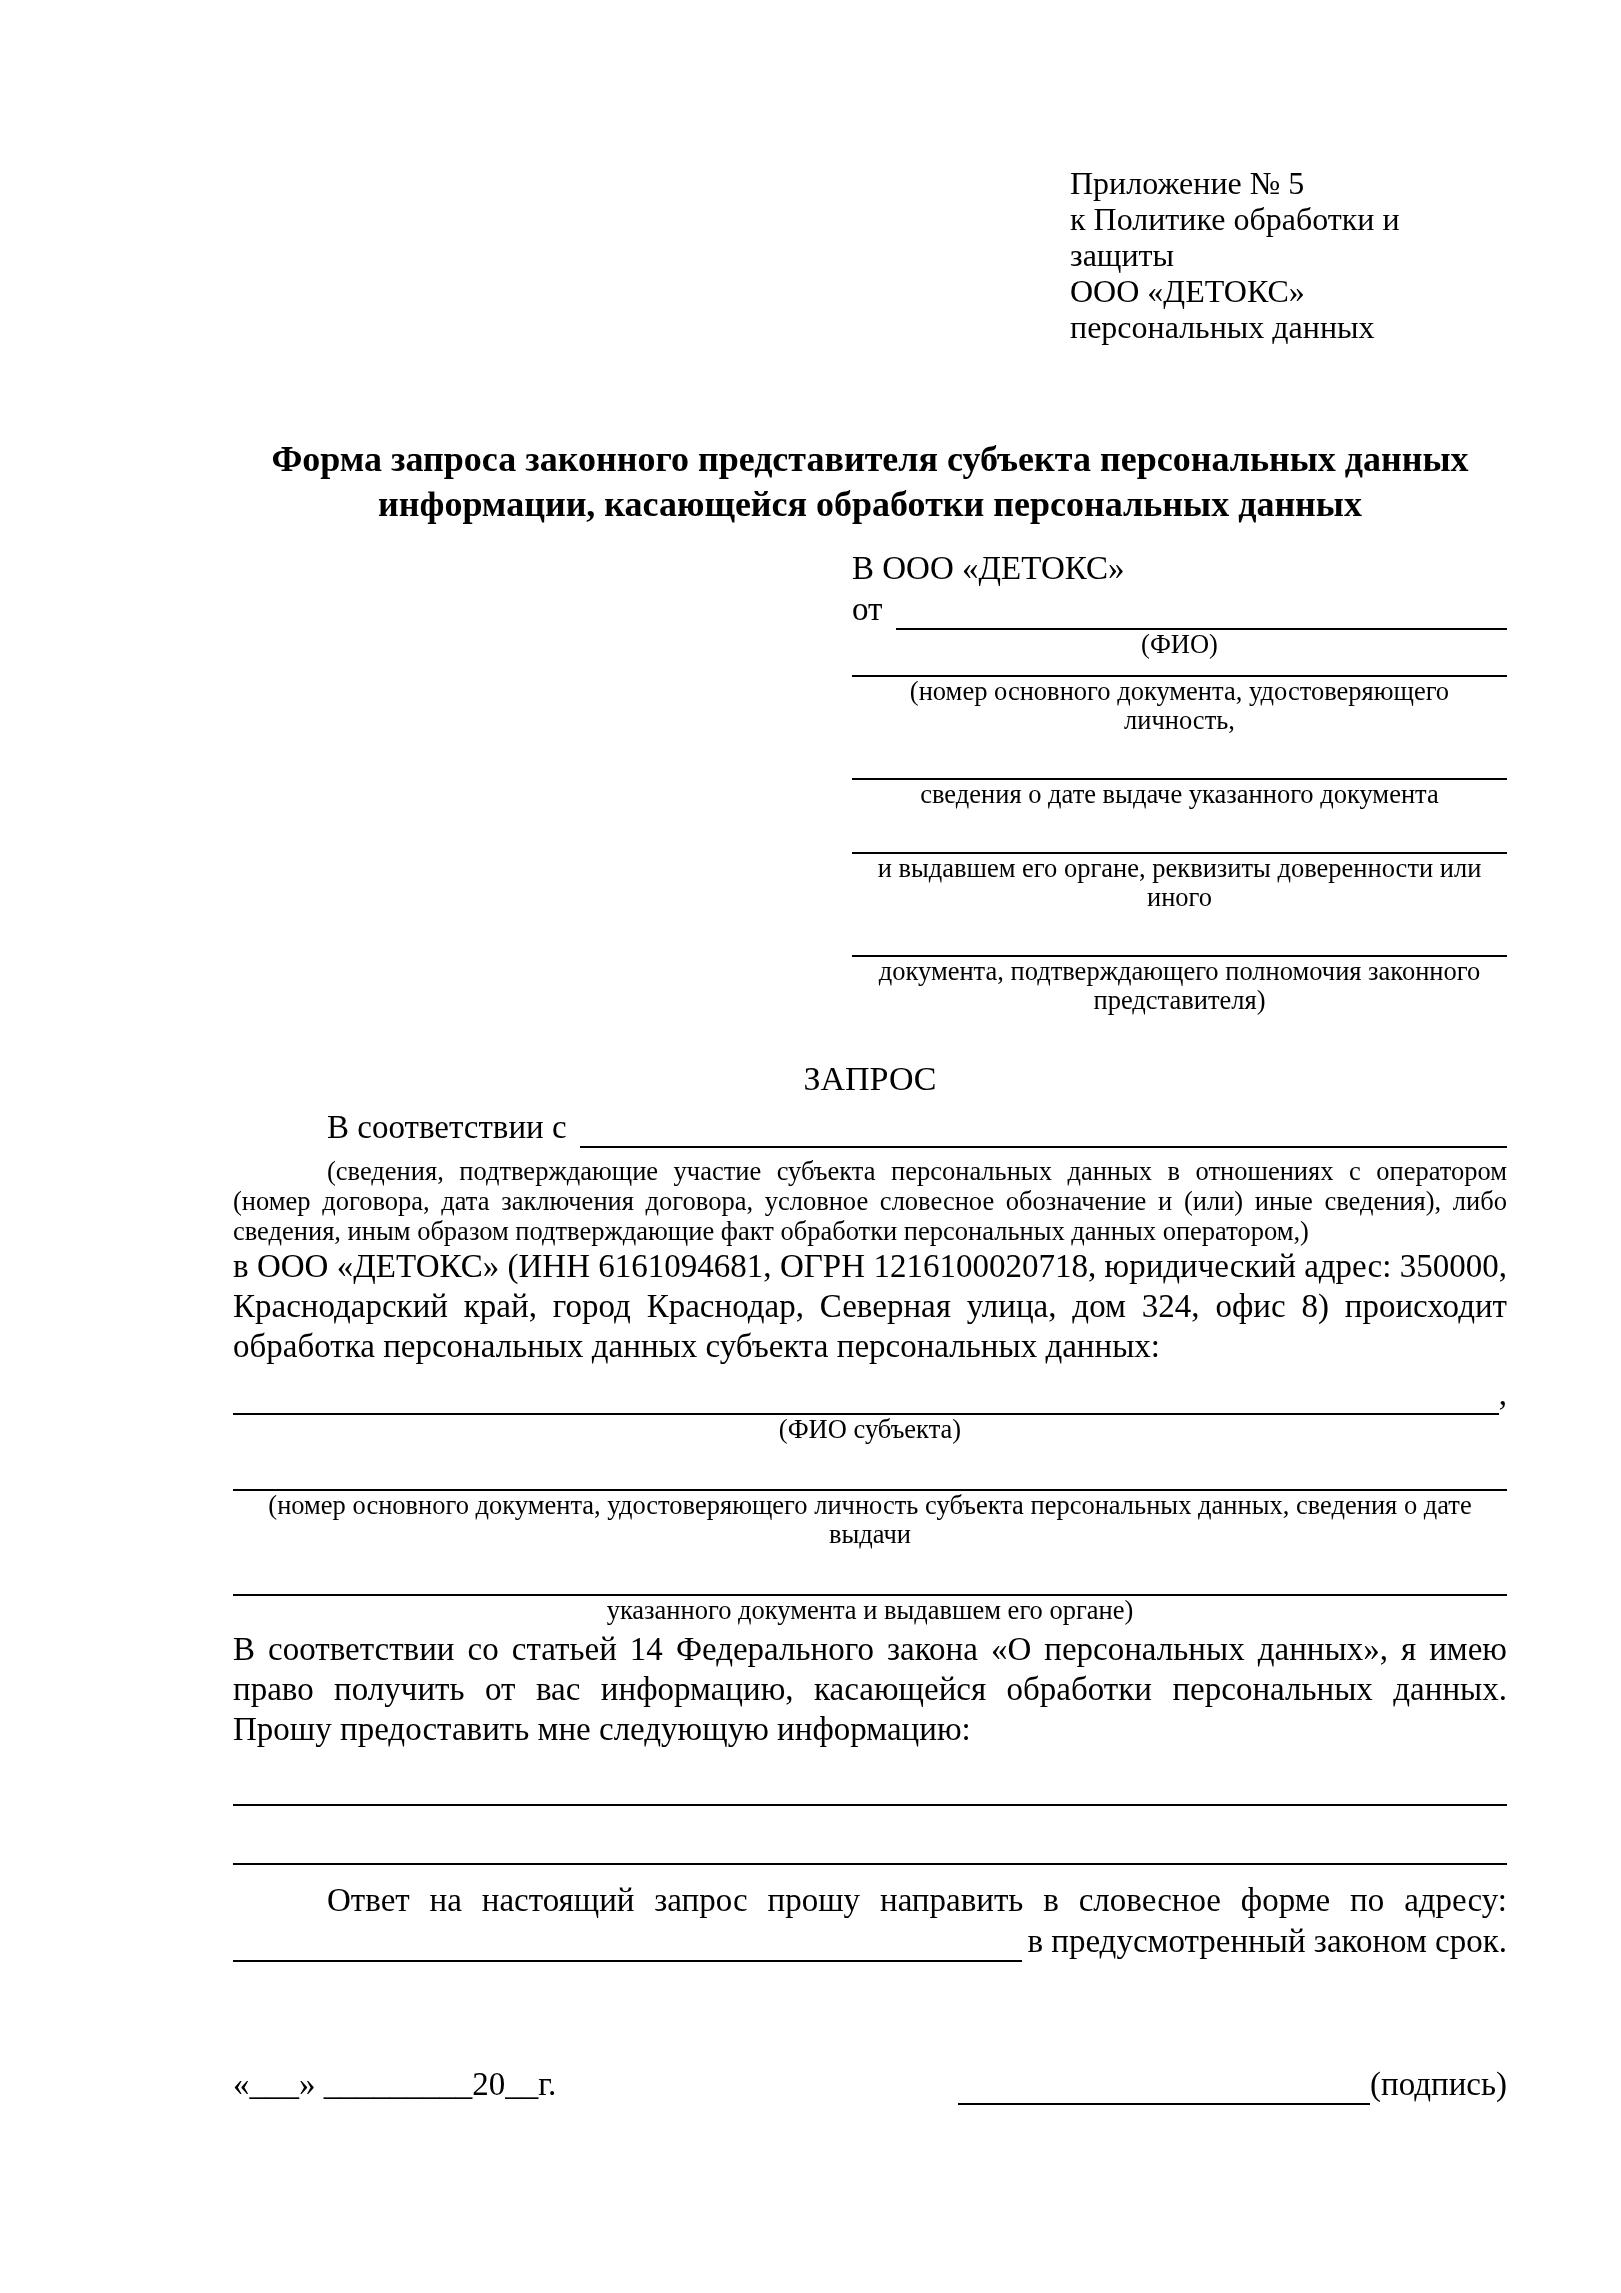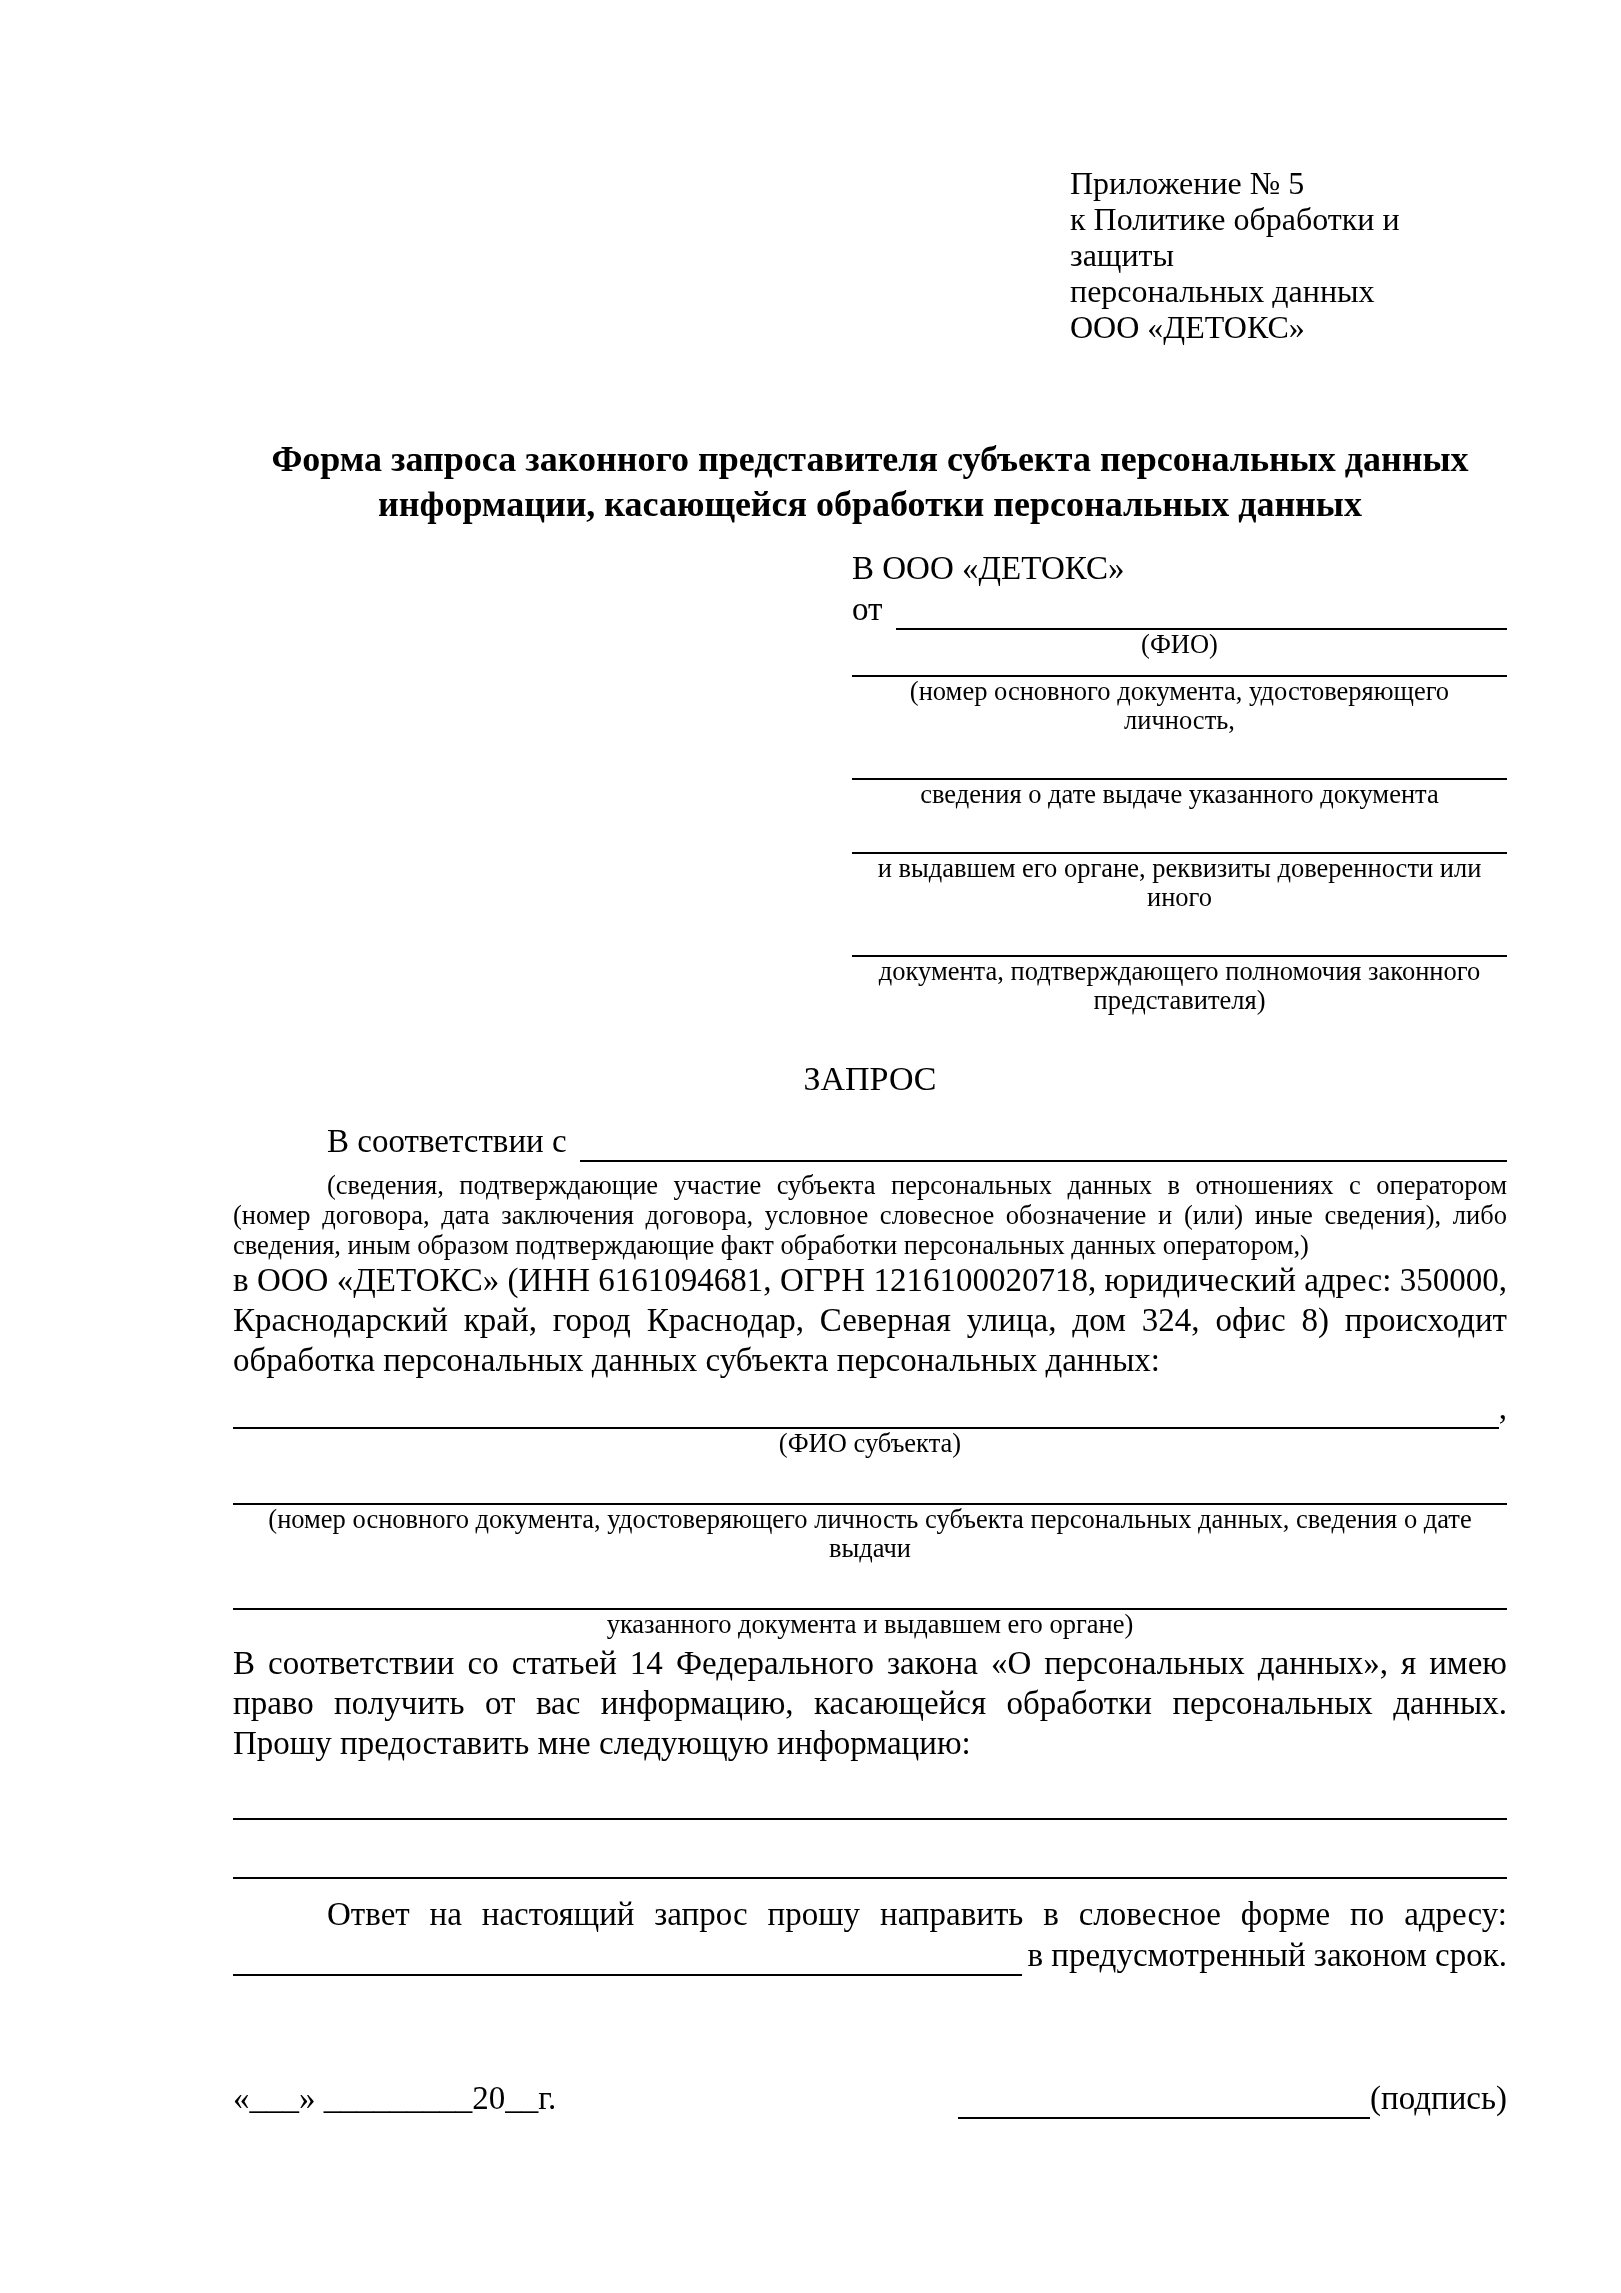--- a/index.html
+++ b/index.html
@@ -22,21 +22,21 @@
   .addr { margin-left:619px; margin-top:21px; }
   .flexrow { display:flex; }
   .fill { flex:1 1 auto; border-bottom:2.9px solid #000; }
   .addr-from .fill { margin-left:13.7px; }
   .cap { font-size:26.5px; line-height:29px; text-align:center; }
   .blank { border-bottom:2.9px solid #000; }
   .h-first { height:15.7px; }
   .h-addr  { height:43px; }
   
   .zapros { text-align:center; font-size:34px; margin-top:43px; }
-  .accord { margin-top:22px; }
+  .accord { margin-top:8px; }
   .accord .lbl { flex:0 0 auto; padding-left:94px; }
   .accord .fill { margin-left:13.7px; }
   .small-print { font-size:26.5px; line-height:30px; text-align:justify; text-indent:94px;margin-top:8px; }
   .para { text-align:justify; line-height:40px; }
   .fio-row { align-items:flex-end; height:49px; }
   .fio-row .comma { flex:0 0 auto; }
   .h-full { height:45px; }
   .law { margin-top:3.9px; }
   .h-info { height:55px; }
   .h-info2 { height:57px; }
@@ -50,22 +50,22 @@
   .sig .siglabel { flex:0 0 auto; }
 </style>
 </head>
 <body>
 
 <div class="page">
 
   <div class="annex">
     <div>Приложение № 5</div>
     <div>к Политике обработки и защиты</div>
+    <div>ООО «ДЕТОКС»</div>
     <div>персональных данных</div>
-    <div>ООО «ДЕТОКС»</div>
   </div>
 
   <div class="title">
     <div>Форма запроса законного представителя субъекта персональных данных</div>
     <div>информации, касающейся обработки персональных данных</div>
   </div>
 
   <div class="addr">
     <div>В ООО «ДЕТОКС»</div>
     <div class="flexrow addr-from">

